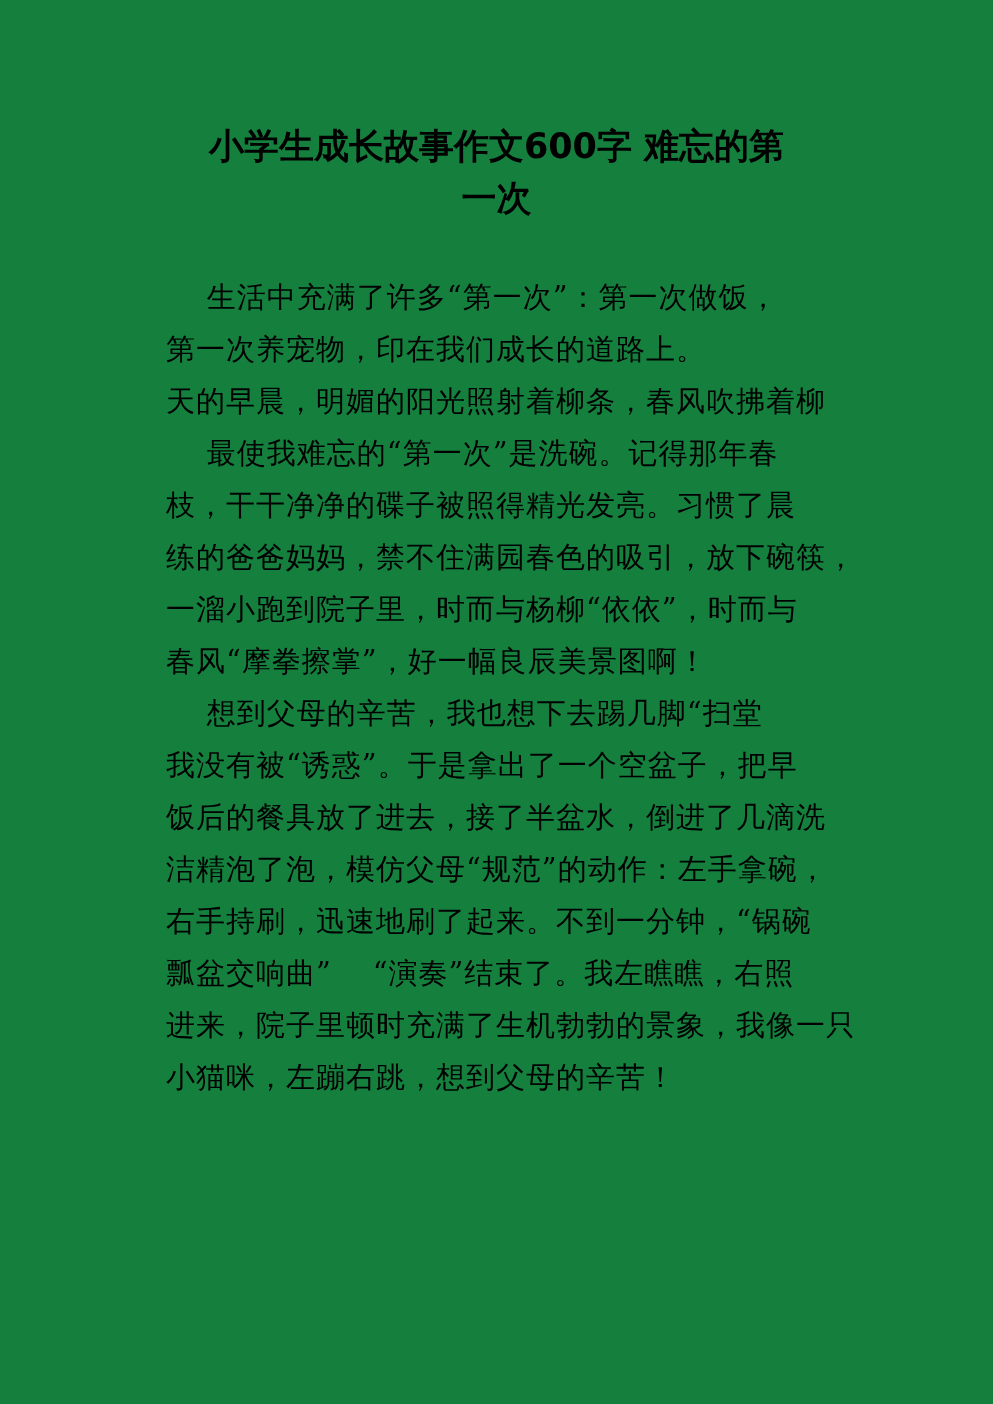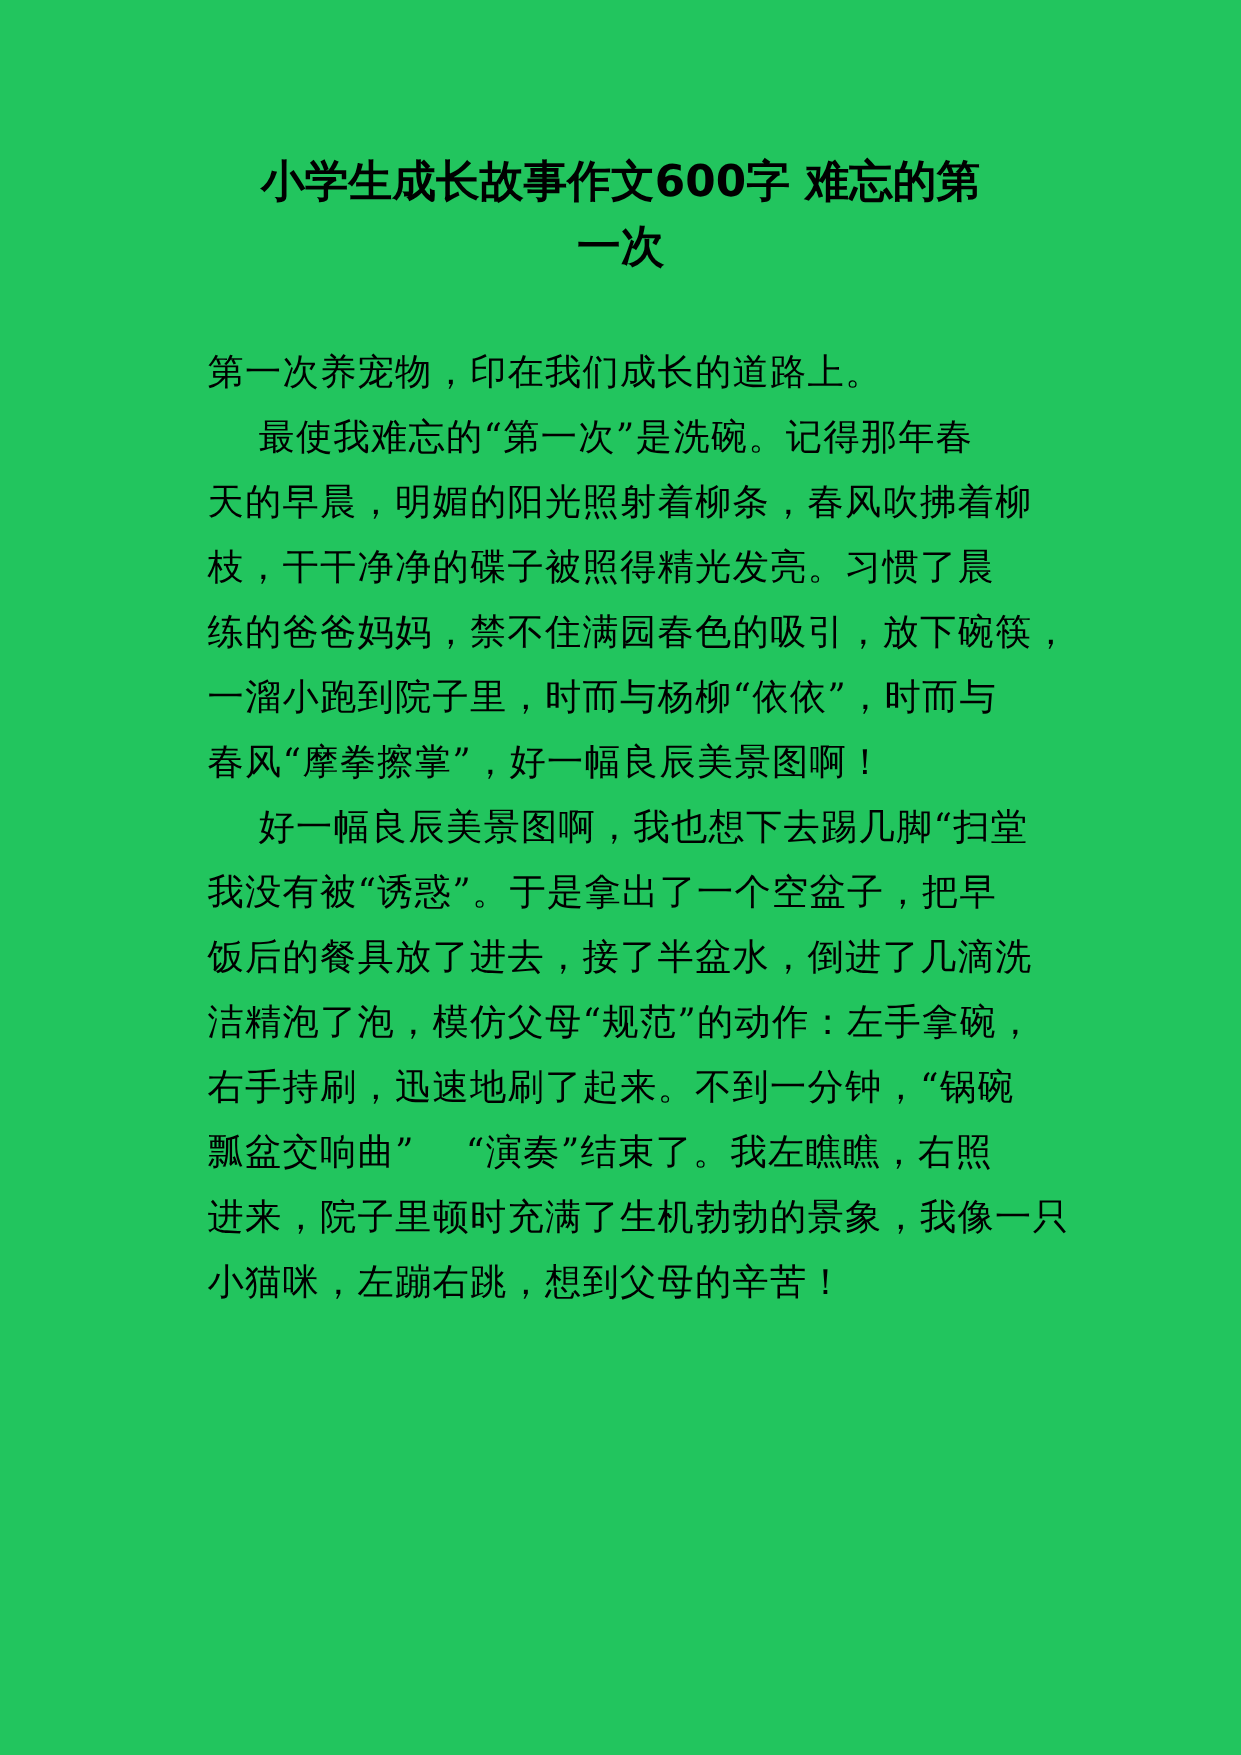--- a/index.html
+++ b/index.html
@@ -13,21 +13,21 @@
       position: relative;
       overflow: hidden;
       color: #000000;
     }
     .page {
       position: absolute;
       left: 0;
       top: 0;
       width: 993px;
       height: 1404px;
-      background: #22c55e;
+      background: #15803d;
     }
     .title {
       position: absolute;
       left: 140px;
       top: 120px;
       width: 713px;
       text-align: center;
       font-family: "DejaVu Sans", sans-serif;
       font-weight: bold;
       font-size: 35px;
@@ -57,28 +57,29 @@
 </head>
 <body>
 
 <div class="page">
   <h1 class="title" style="margin:0;">
     <span class="title-line">小学生成长故事作文600字  难忘的第</span>
     <span class="title-line">一次</span>
   </h1>
 
   <div class="body-text">
+    <span class="line">    生活中充满了许多“第一次”：第一次做饭，</span>
     <span class="line">第一次养宠物，印在我们成长的道路上。</span>
+    <span class="line">天的早晨，明媚的阳光照射着柳条，春风吹拂着柳</span>
     <span class="line">    最使我难忘的“第一次”是洗碗。记得那年春</span>
-    <span class="line">天的早晨，明媚的阳光照射着柳条，春风吹拂着柳</span>
     <span class="line">枝，干干净净的碟子被照得精光发亮。习惯了晨</span>
     <span class="line">练的爸爸妈妈，禁不住满园春色的吸引，放下碗筷，</span>
     <span class="line">一溜小跑到院子里，时而与杨柳“依依”，时而与</span>
     <span class="line">春风“摩拳擦掌”，好一幅良辰美景图啊！</span>
-    <span class="line">    好一幅良辰美景图啊，我也想下去踢几脚“扫堂</span>
+    <span class="line">    想到父母的辛苦，我也想下去踢几脚“扫堂</span>
     <span class="line">我没有被“诱惑”。于是拿出了一个空盆子，把早</span>
     <span class="line">饭后的餐具放了进去，接了半盆水，倒进了几滴洗</span>
     <span class="line">洁精泡了泡，模仿父母“规范”的动作：左手拿碗，</span>
     <span class="line">右手持刷，迅速地刷了起来。不到一分钟，“锅碗</span>
     <span class="line">瓢盆交响曲”    “演奏”结束了。我左瞧瞧，右照</span>
     <span class="line">进来，院子里顿时充满了生机勃勃的景象，我像一只</span>
     <span class="line">小猫咪，左蹦右跳，想到父母的辛苦！</span>
   </div>
 </div>
 

